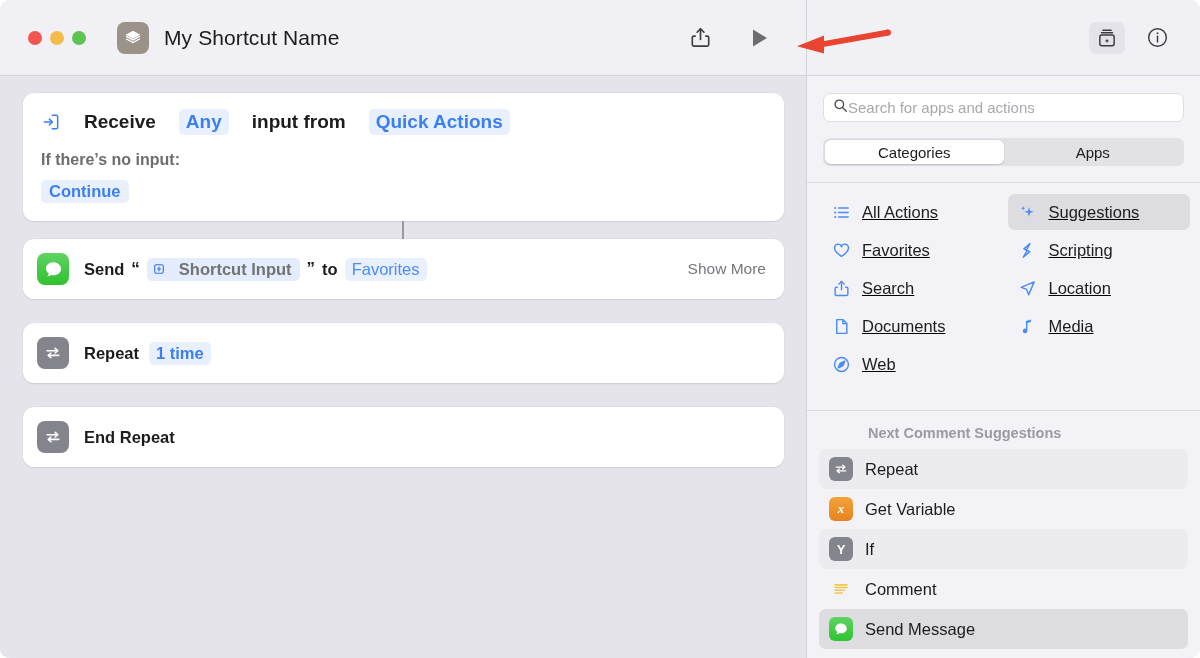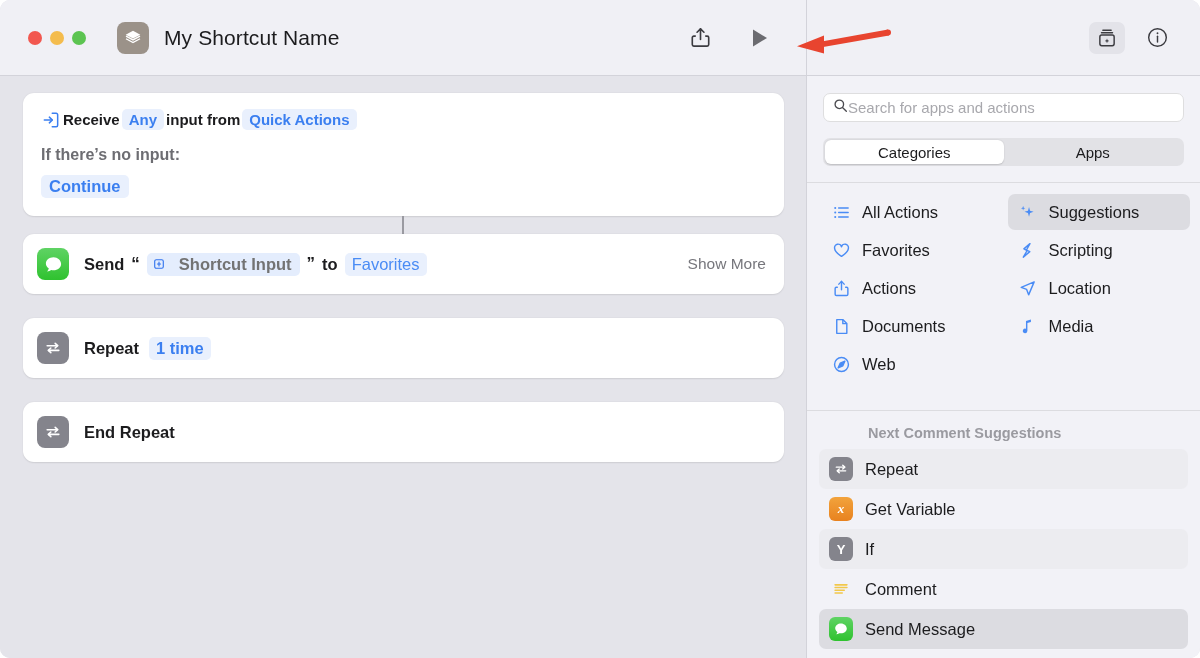--- a/index.html
+++ b/index.html
@@ -142,22 +142,22 @@
     box-sizing: border-box;
     width: 761px;
     box-shadow: 0 0.5px 1.5px rgba(0,0,0,0.10);
   }
   .card.receive {
     padding: 16px 18px 18px 18px;
   }
   .row-line {
     display: flex;
     align-items: center;
-    gap: 2px;
-    font-size: 15px;
+    gap: 23px;
+    font-size: 19px;
     color: #1c1c1e;
     flex-wrap: nowrap;
   }
   .lbl-bold { font-weight: bold; }
   .token {
     color: #3b7ff0;
     font-weight: bold;
     background: #e9f0fd;
     border-radius: 5px;
     padding: 2px 7px;
@@ -304,20 +304,21 @@
     height: 1px;
     background: #dcdce0;
     margin-top: 16px;
   }
   .cat-grid {
     display: grid;
     grid-template-columns: 1fr 1fr;
     padding: 11px 10px 12px 14px;
     column-gap: 4px;
     row-gap: 2px;
+    text-decoration: underline;
   }
   .cat-item {
     display: flex;
     align-items: center;
     gap: 11px;
     height: 36px;
     padding: 0 10px;
     border-radius: 7px;
     font-size: 16.5px;
     color: #1c1c1e;
@@ -589,21 +590,21 @@
         </div>
 
         <div class="cat-item">
           <span class="cat-ico">
             <svg width="19" height="19" viewBox="0 0 20 20" fill="none" stroke="#4a8cf5" stroke-width="1.5" stroke-linecap="round" stroke-linejoin="round">
               <path d="M10 2.6 V11.4"></path>
               <path d="M7.2 5.4 L10 2.5 L12.8 5.4"></path>
               <path d="M5.6 8.6 H4.6 A1.3 1.3 0 0 0 3.3 9.9 V16 A1.3 1.3 0 0 0 4.6 17.3 H15.4 A1.3 1.3 0 0 0 16.7 16 V9.9 A1.3 1.3 0 0 0 15.4 8.6 H14.4"></path>
             </svg>
           </span>
-          <span>Actions</span>
+          <span>Search</span>
         </div>
 
         <div class="cat-item">
           <span class="cat-ico">
             <svg width="19" height="19" viewBox="0 0 20 20" fill="none" stroke="#4a8cf5" stroke-width="1.5" stroke-linejoin="round">
               <path d="M17 3 L3.4 8.9 L9.1 11 L11.2 16.7 Z"></path>
             </svg>
           </span>
           <span>Location</span>
         </div>

